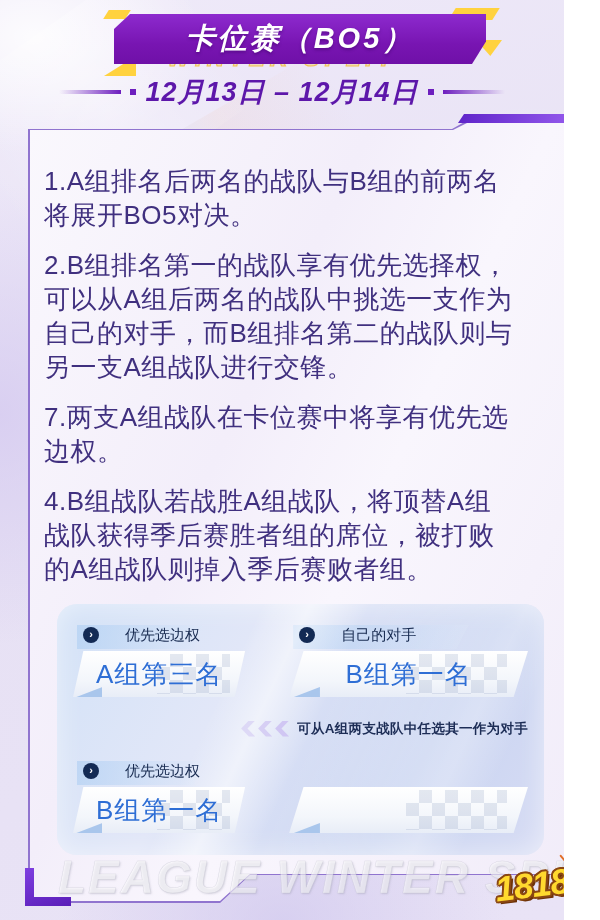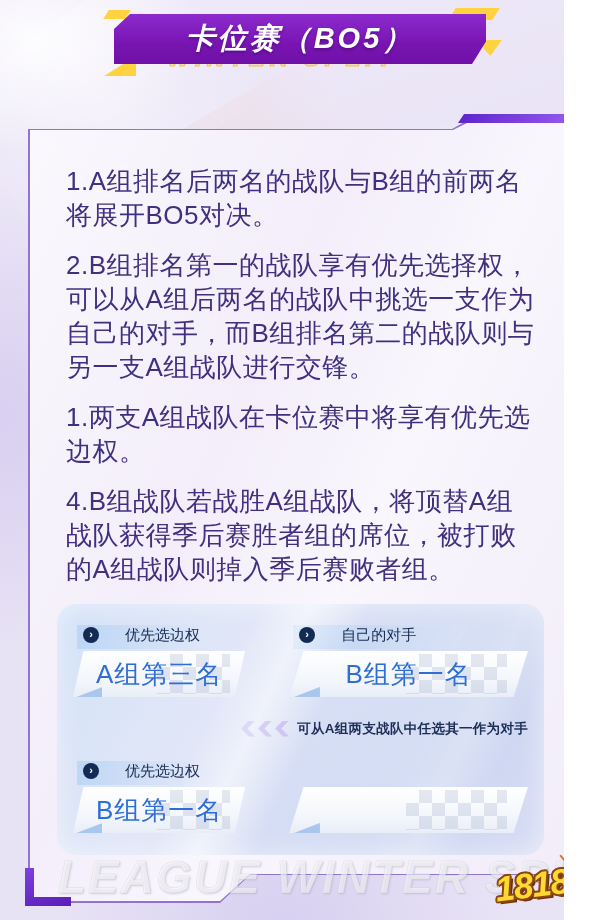--- a/index.html
+++ b/index.html
@@ -74,21 +74,21 @@
     position:absolute; left:458px; top:114px; width:118px; height:52px; z-index:4;
     background:linear-gradient(100deg, #5f24c9, #9a5ff0);
     clip-path:polygon(6px 0, 100% 0, 100% 100%, calc(100% - 8px) 100%, calc(100% - 8px) 9px, 0 9px);
   }
   .corner-bl {
     position:absolute; left:25px; top:868px; width:46px; height:38px; z-index:4;
     background:linear-gradient(160deg, #7e3fe0, #5a1db8);
     clip-path:polygon(0 0, 9px 0, 9px 29px, 46px 29px, 46px 38px, 0 38px);
   }
 
-  .rules { position:absolute; left:66px; top:164px; width:490px; z-index:2; }
+  .rules { position:absolute; left:44px; top:164px; width:490px; z-index:2; }
   .rule {
     white-space:pre-line; font-size:26px; line-height:34px; color:#40307f;
     font-weight:500; margin-bottom:16px; letter-spacing:.5px;
   }
 
   
   .panel {
     position:absolute; left:57px; top:604px; width:487px; height:251px; z-index:3;
     border-radius:20px;
     background:linear-gradient(120deg, #d3e2f7 0%, #e2e7f8 35%, #c9d4f1 72%, #d7dcf4 100%);
@@ -175,34 +175,41 @@
 
   <div class="banner-watermark">WINTER SPLIT</div>
   <span class="accent accent-tl"></span>
   <span class="accent accent-bl"></span>
   <span class="accent accent-tr"></span>
   <span class="accent accent-r"></span>
   <div class="banner">
     <div class="banner-title">卡位赛（BO5）</div>
   </div>
 
+  <div class="date-row">
+    <span class="dash dash-l"></span>
+    <span class="sq"></span>
+    <div class="date-text">12月13日 – 12月14日</div>
+    <span class="sq"></span>
+    <span class="dash dash-r"></span>
+  </div>
 
   <div class="card-frame"></div>
   <div class="card-inner"></div>
   <div class="corner-tr"></div>
   <div class="corner-bl"></div>
 
   <div class="rules">
     <p class="rule">1.A组排名后两名的战队与B组的前两名
 将展开BO5对决。</p>
     <p class="rule">2.B组排名第一的战队享有优先选择权，
 可以从A组后两名的战队中挑选一支作为
 自己的对手，而B组排名第二的战队则与
 另一支A组战队进行交锋。</p>
-    <p class="rule">1.两支A组战队在卡位赛中将享有优先选
+    <p class="rule">7.两支A组战队在卡位赛中将享有优先选
 边权。</p>
     <p class="rule">4.B组战队若战胜A组战队，将顶替A组
 战队获得季后赛胜者组的席位，被打败
 的A组战队则掉入季后赛败者组。</p>
   </div>
 
   <div class="panel">
     <div class="bracket-grid">
 
       <div class="matchup">

